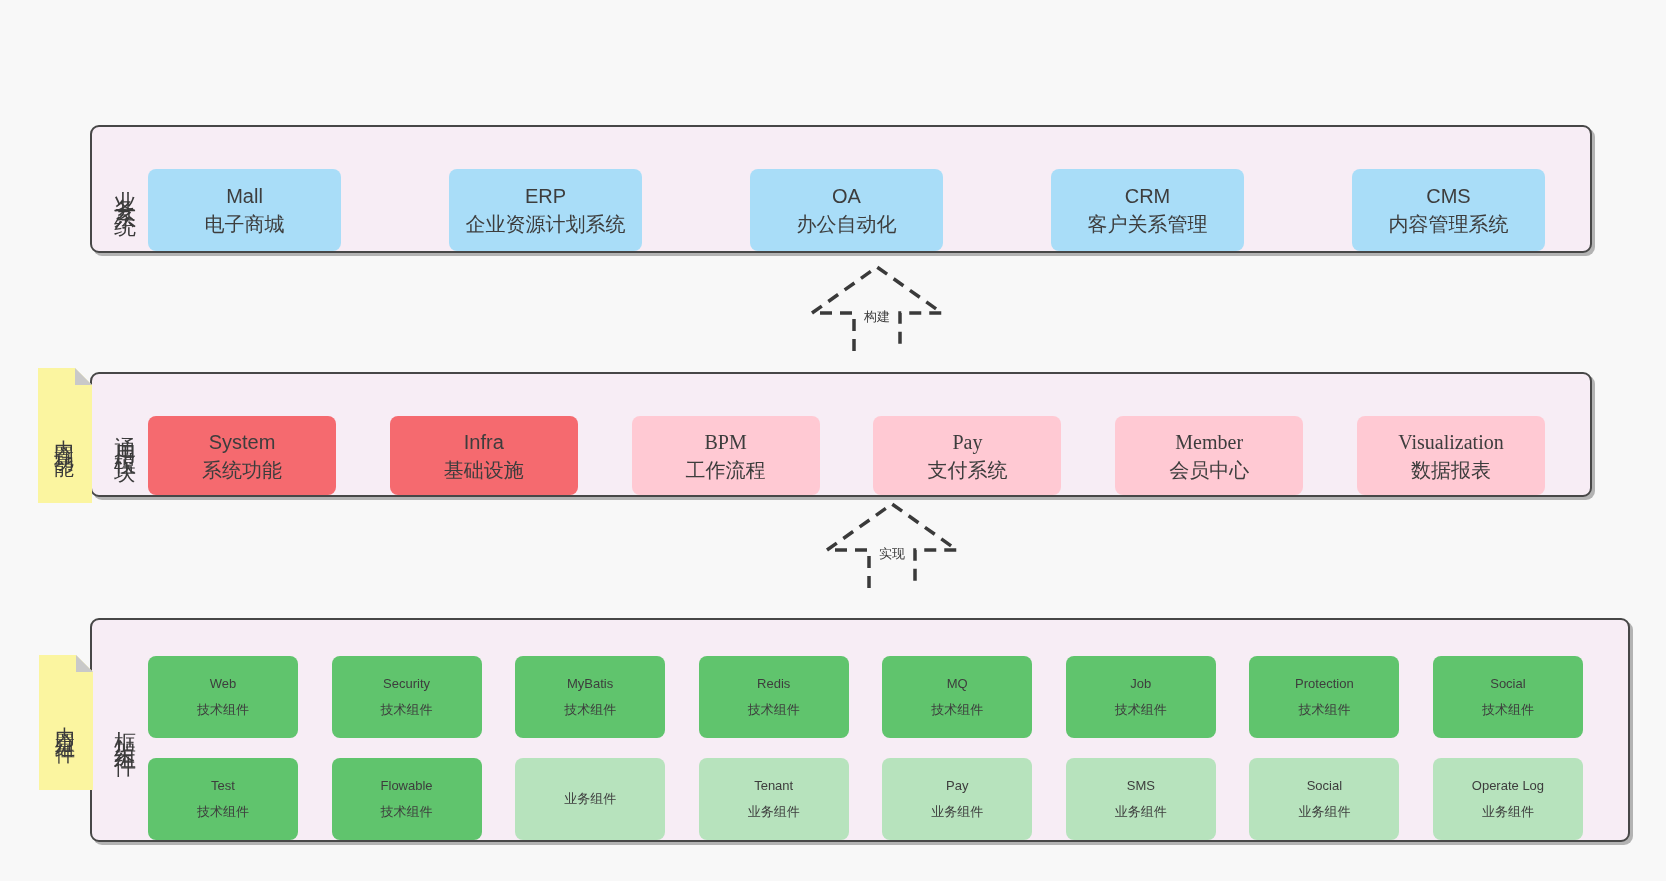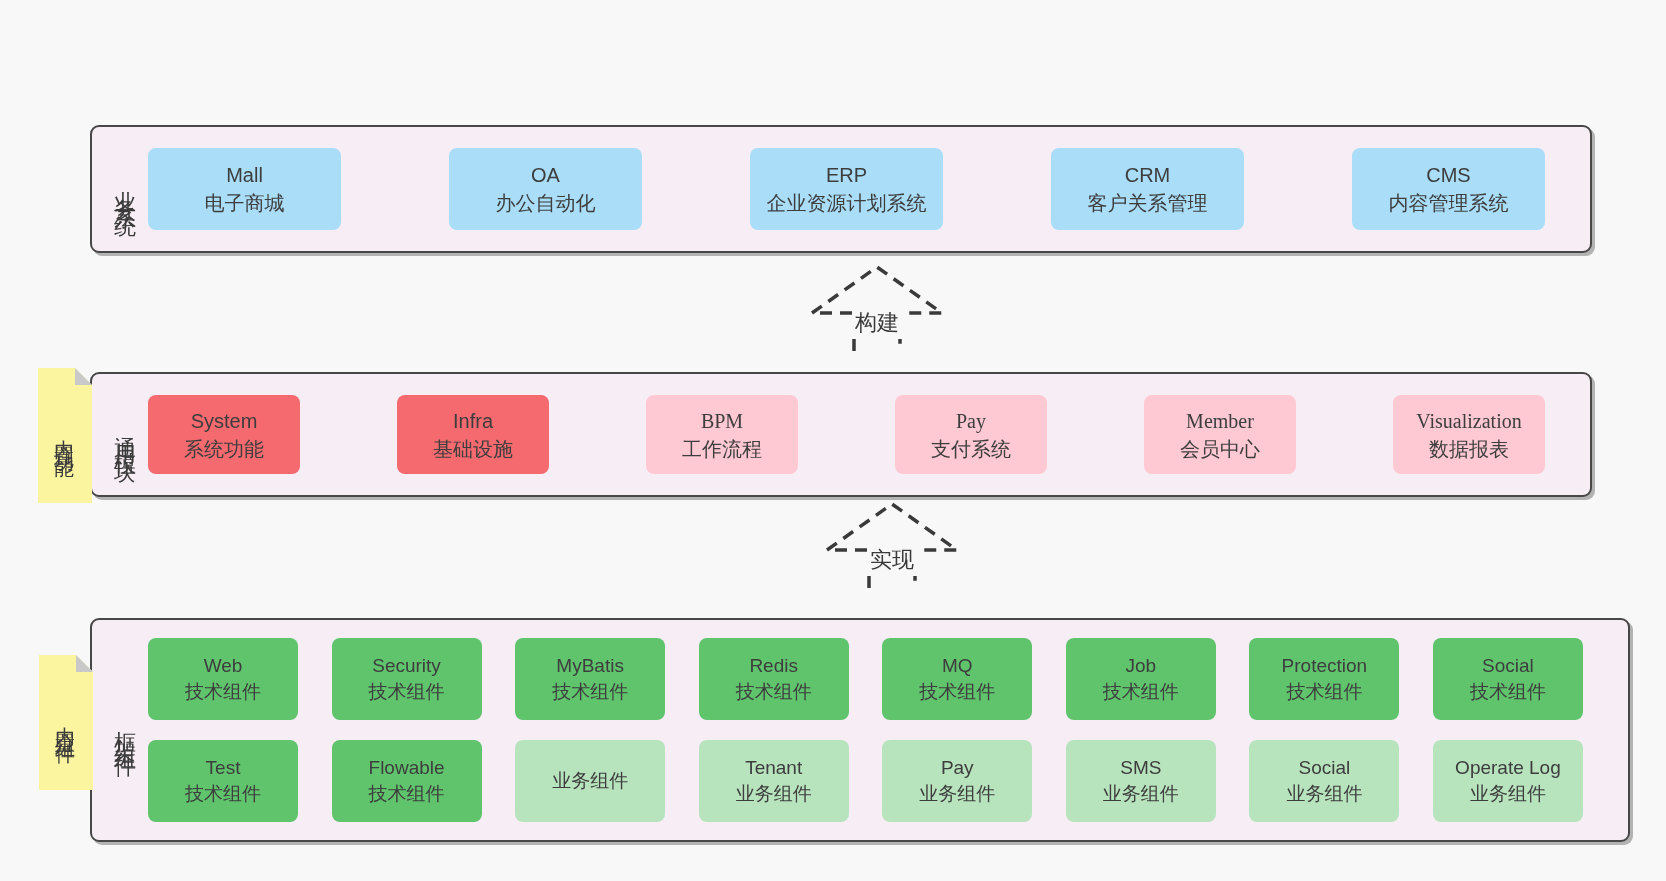--- a/index.html
+++ b/index.html
@@ -25,37 +25,37 @@
   .band-modules   {left:90px; top:372px; width:1502px; height:125px;}
   .band-components{left:90px; top:618px; width:1540px; height:224px;}
 
   .band-label{
     width:46px;margin-left:10px;
     display:flex;align-items:center;justify-content:center;
     writing-mode:vertical-lr;text-orientation:upright;
     font-size:22px;letter-spacing:8px;color:#3a3a3a;
   }
   .band-rows{
-    flex:1;display:flex;flex-direction:column;justify-content:center;
+    flex:1;display:flex;flex-direction:column;justify-content:flex-end;
     gap:20px;padding-right:45px;
   }
   .box-row{display:flex;justify-content:space-between;}
 
   
   .box{
     border-radius:8px;
     display:flex;flex-direction:column;align-items:center;justify-content:center;
     text-align:center;color:#3d3d3d;
     box-sizing:border-box;padding:2px 6px;
   }
   .band-business   .box{width:193px;height:82px;}
-  .band-modules    .box{width:152px;height:79px;}
+  .band-modules    .box{width:188px;height:79px;}
   .band-components .box{width:150px;height:82px;}
   .box-name,.box-desc{font-size:20px;line-height:28px;}
-  .band-components .box-name,.band-components .box-desc{font-size:19px;line-height:26px;}
+  .band-components .box-name,.band-components .box-desc{font-size:13px;line-height:26px;}
   .v-blue      {background:var(--blue,#a9ddf8);}
   .v-red       {background:var(--red,#f56a6f);}
   .v-pink      {background:var(--pink,#ffc9d3);font-family:Liberation Serif, serif;}
   .v-green     {background:var(--green,#60c46d);}
   .v-lightgreen{background:var(--lightgreen,#b7e3bd);}
 
   
   .sticky{position:absolute;width:54px;height:135px;z-index:3;}
   .sticky-builtin-features{left:38px;top:368px;}
   .sticky-builtin-components{left:39px;top:655px;}
@@ -77,42 +77,42 @@
   }
 
   
   .arrow{position:absolute;width:140px;height:90px;}
   .arrow-build    {left:807px;top:263px;}
   .arrow-implement{left:822px;top:500px;font-family:Liberation Serif, serif;}
   .arrow svg{position:absolute;inset:0;}
   .arrow-label{
     position:absolute;left:50%;top:44px;transform:translateX(-50%);
     background:var(--page_bg,#f8f8f8);
-    font-size:22px;color:#3a3a3a;padding:1px 3px;white-space:nowrap;
+    font-size:13px;color:#3a3a3a;padding:1px 3px;white-space:nowrap;
   }
 </style>
 </head>
 <body>
 
 <div class="canvas">
     <section class="band band-business">
       <div class="band-label">业务系统</div>
       <div class="band-rows">
         <div class="box-row">
           <div class="box v-blue">
             <div class="box-name">Mall</div>
             <div class="box-desc">电子商城</div>
           </div>
           <div class="box v-blue">
+            <div class="box-name">ERP</div>
+            <div class="box-desc">企业资源计划系统</div>
+          </div>
+          <div class="box v-blue">
             <div class="box-name">OA</div>
             <div class="box-desc">办公自动化</div>
-          </div>
-          <div class="box v-blue">
-            <div class="box-name">ERP</div>
-            <div class="box-desc">企业资源计划系统</div>
           </div>
           <div class="box v-blue">
             <div class="box-name">CRM</div>
             <div class="box-desc">客户关系管理</div>
           </div>
           <div class="box v-blue">
             <div class="box-name">CMS</div>
             <div class="box-desc">内容管理系统</div>
           </div>
         </div>

